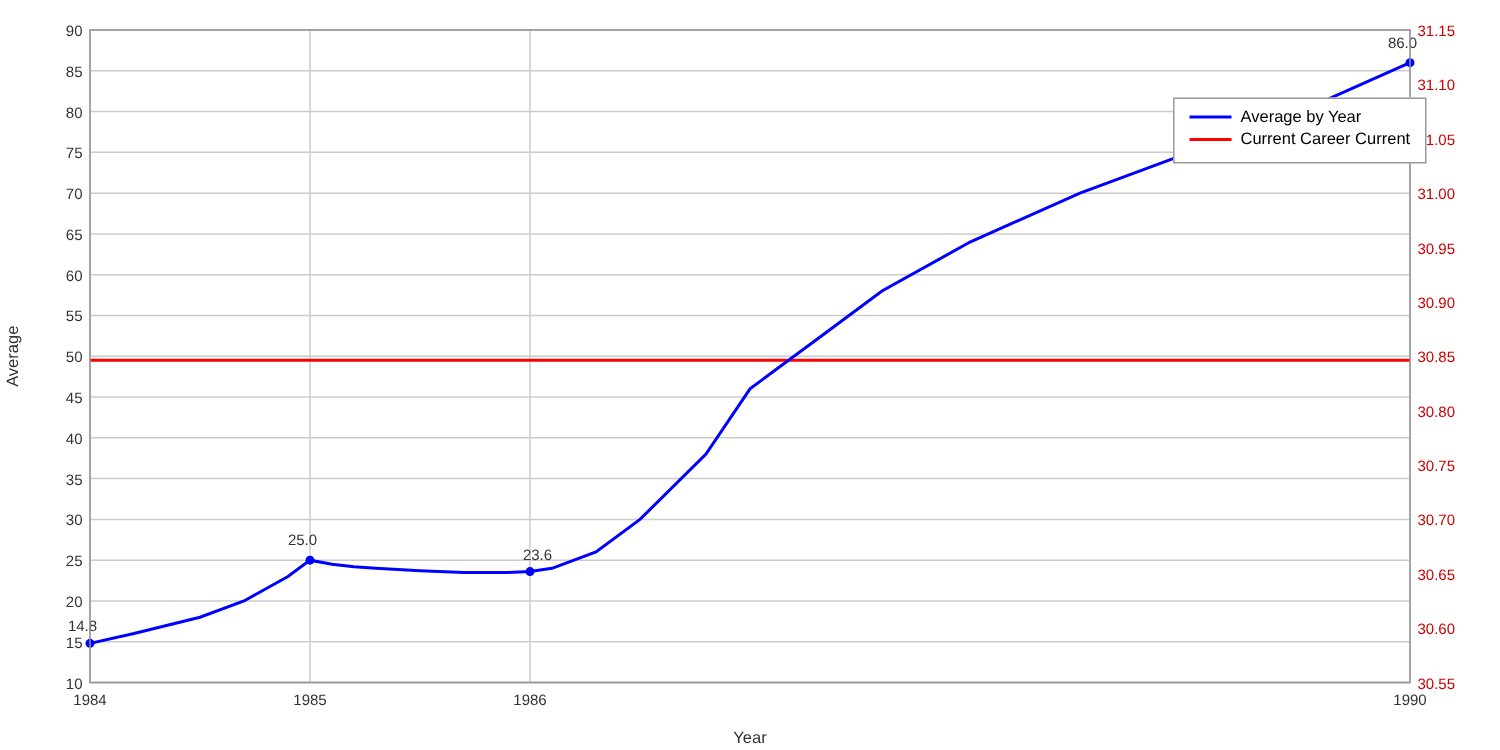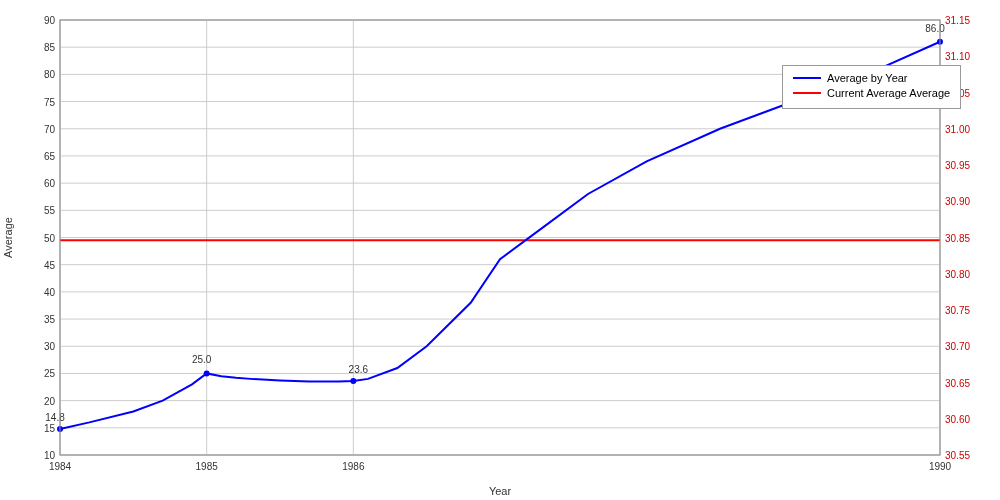--- a/index.html
+++ b/index.html
@@ -125,16 +125,16 @@
       <rect x="60" y="20" width="880" height="435" fill="none" stroke="#999" stroke-width="1"></rect>
     </svg>
 
   <div class="legend-box">
     <div class="legend-item">
       <div class="legend-line" style="background:blue;"></div>
       <span>Average by Year</span>
     </div>
     <div class="legend-item">
       <div class="legend-line" style="background:red;"></div>
-      <span>Current Average Average</span>
+      <span>Current Career Current</span>
     </div>
   </div>
 </div>
 
 </body></html>

